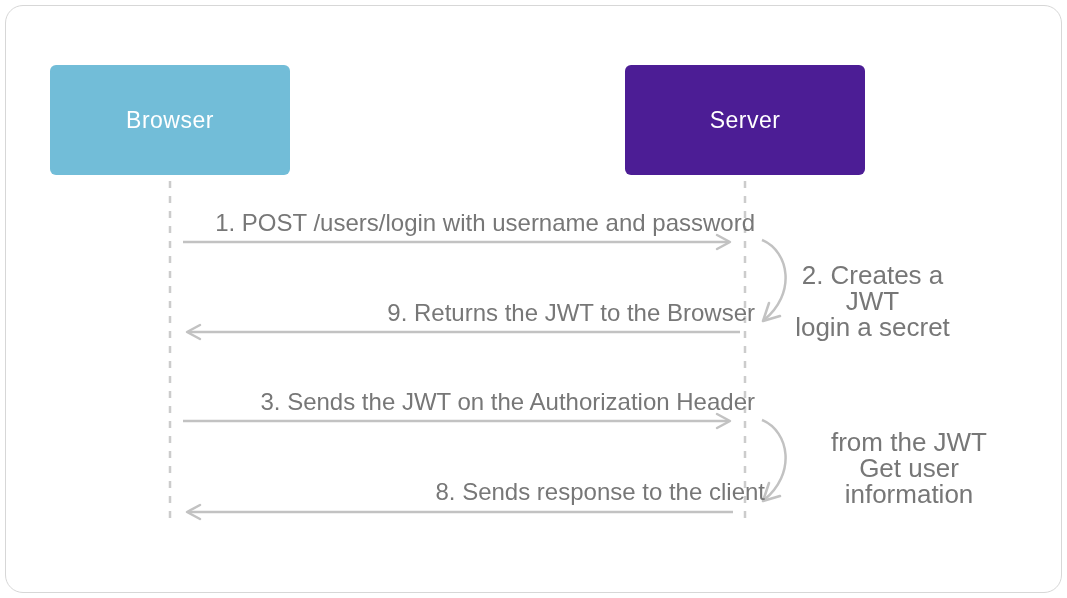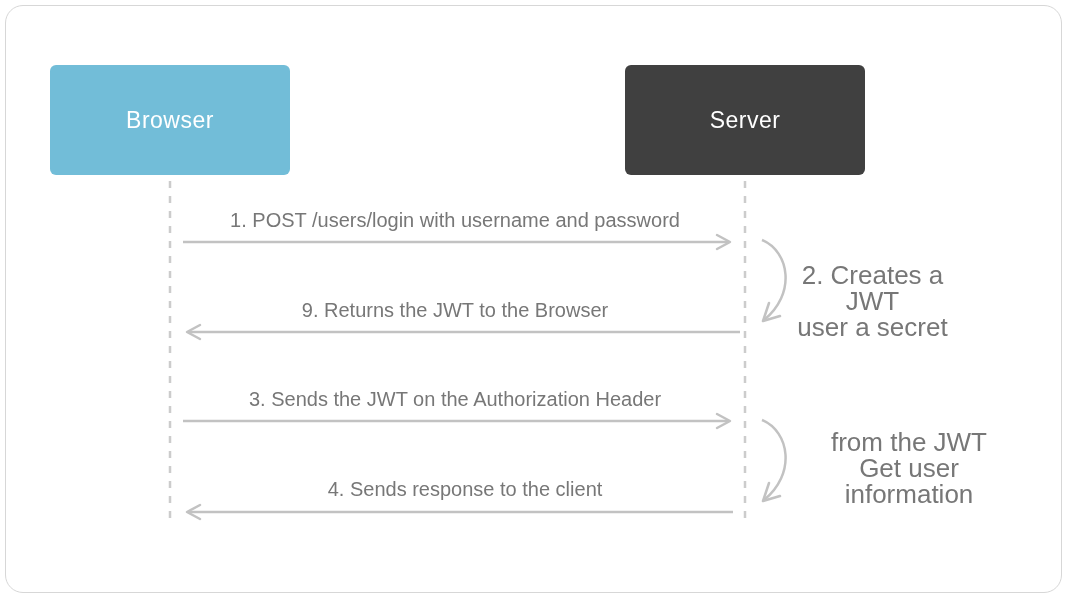--- a/index.html
+++ b/index.html
@@ -40,42 +40,42 @@
   }
   svg.overlay {
     position: absolute;
     left: 0; top: 0;
     width: 1067px;
     height: 598px;
     pointer-events: none;
   }
   .msg-label {
     position: absolute;
-    font-size: 20px;
-    text-align: center;
+    font-size: 24px;
+    text-align: right;
     white-space: nowrap;
   }
   .side-note {
     position: absolute;
     font-size: 26px;
     text-align: center;
     line-height: 26px;
   }
 </style>
 </head>
 <body>
 
 <div id="canvas">
 
   <div class="card"></div>
 
   <div class="actor" id="actor-browser" style="background: rgb(114, 189, 216);">
     <span class="actor-label" style="color: rgb(255, 255, 255);">Browser</span>
   </div>
-  <div class="actor" id="actor-server" style="background: #404040; align-items: center;">
+  <div class="actor" id="actor-server" style="background: #4c1d95; align-items: center;">
     <span class="actor-label" style="color: rgb(255, 255, 255);">Server</span>
   </div>
 
   <svg class="overlay" viewBox="0 0 1067 598">
 
     <line x1="170" y1="181" x2="170" y2="518" stroke-width="2.5" stroke-dasharray="7 8" stroke="#cccccc"></line>
     <line x1="745" y1="181" x2="745" y2="518" stroke-width="2.5" stroke-dasharray="7 8" stroke="#cccccc"></line>
 
     <g>
       <line x1="183" y1="242" x2="729" y2="242" stroke-width="2.5" stroke="#c2c2c2"></line>
@@ -107,25 +107,25 @@
       <polyline points="200,505 187,512 200,519" fill="none" stroke-width="2.5" stroke-linecap="round" stroke-linejoin="round" stroke="#c2c2c2"></polyline>
     </g>
   </svg>
 
   <div class="msg-label" style="left: 155px; top: 209px; width: 600px; color: rgb(119, 119, 119);">1. POST /users/login with username and password</div>
 
   <div class="msg-label" style="left: 155px; top: 299px; width: 600px; color: rgb(119, 119, 119);">9. Returns the JWT to the Browser</div>
 
   <div class="msg-label" style="left: 155px; top: 388px; width: 600px; color: rgb(119, 119, 119);">3. Sends the JWT on the Authorization Header</div>
 
-  <div class="msg-label" style="left: 165px; top: 478px; width: 600px; color: rgb(119, 119, 119);">4. Sends response to the client</div>
+  <div class="msg-label" style="left: 165px; top: 478px; width: 600px; color: rgb(119, 119, 119);">8. Sends response to the client</div>
 
   <div class="side-note" style="left: 775px; top: 262px; width: 195px; color: rgb(119, 119, 119);">
     <div>2. Creates a JWT</div>
-    <div>user a secret</div>
+    <div>login a secret</div>
   </div>
 
   <div class="side-note" style="left: 793px; top: 429px; width: 232px; color: rgb(119, 119, 119);">
     <div>from the JWT</div>
     <div>Get user information</div>
   </div>
 
 </div>
 
 </body></html>

